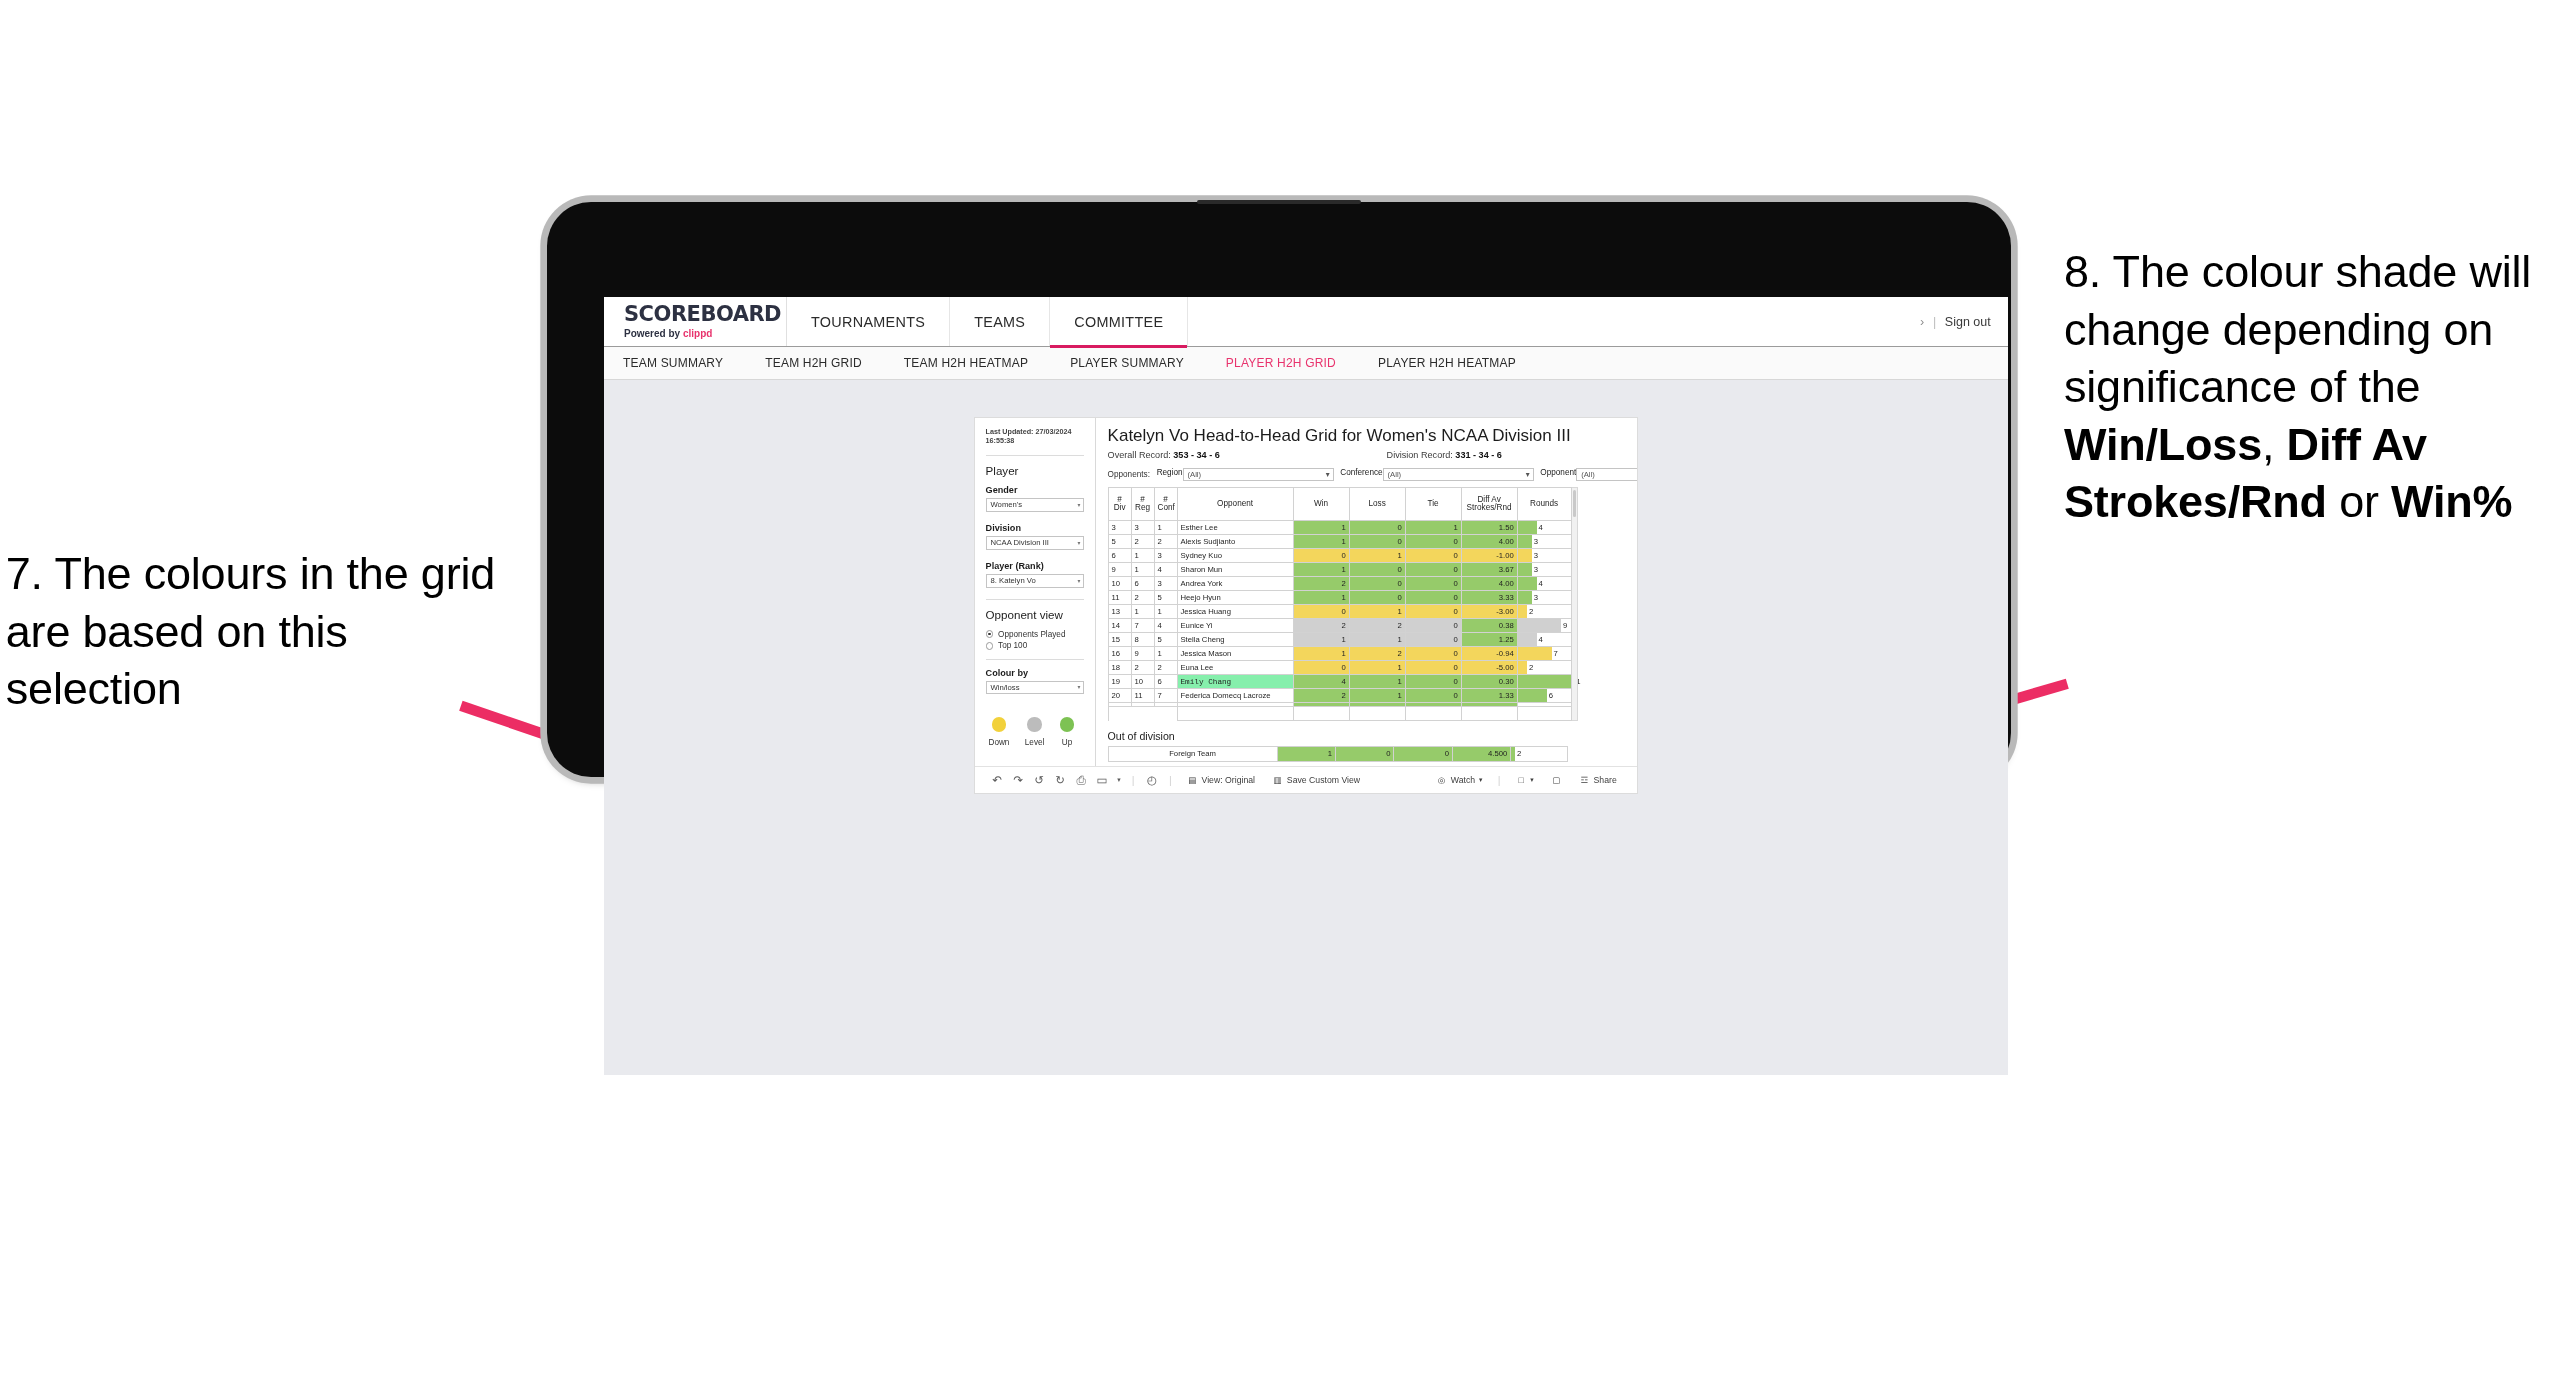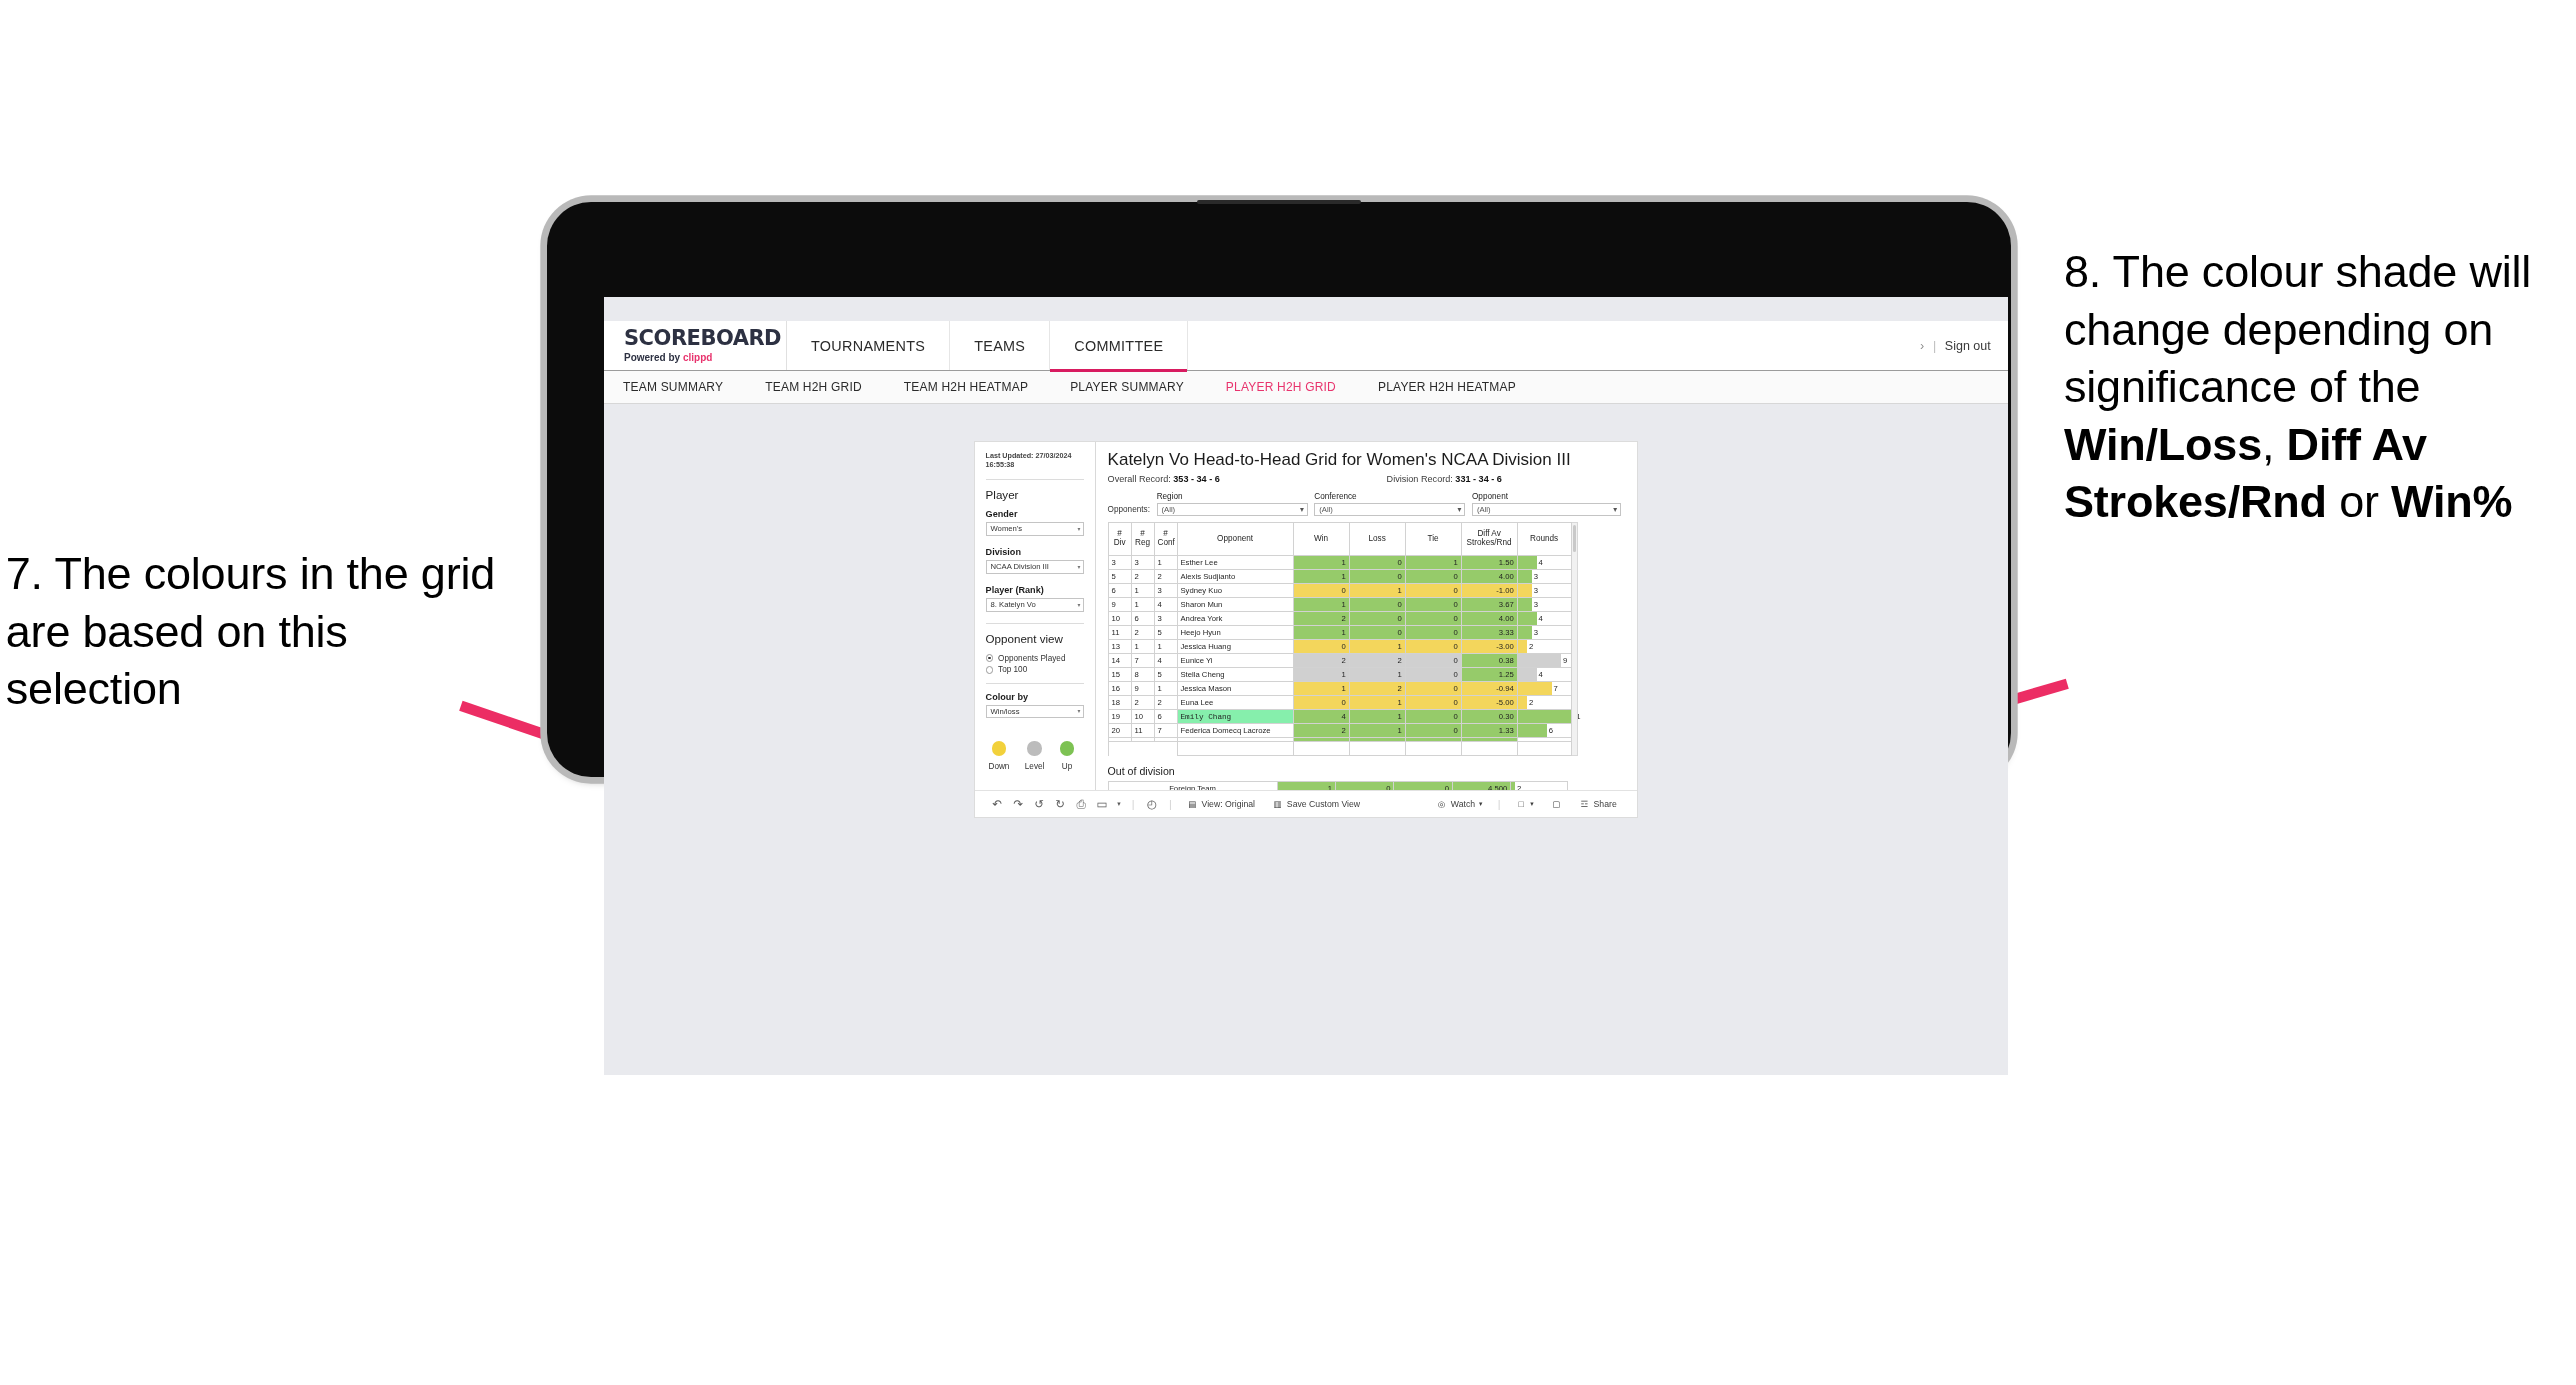--- a/index.html
+++ b/index.html
@@ -46,21 +46,20 @@
     background: #e9eaee;
     overflow: hidden;
   }
 
   
   .app-header {
     height: 50px; background: #ffffff;
     display: flex; align-items: stretch;
     border-bottom: 1.9px solid #9b9b9b;
     position: relative;
-    margin-top: 24px;
   }
   .brand {
     width: 183px; display: flex; flex-direction: column;
     justify-content: center; padding-left: 20px;
     border-right: 1px solid #e0e0e0;
   }
   .brand-title {
     font-family: "DejaVu Sans", sans-serif;
     font-weight: 700; font-size: 21px; letter-spacing: -0.5px;
     color: #2d3142; line-height: 1;
@@ -143,21 +142,21 @@
 
   
   .main { flex: 1; padding: 7.7px 9.6px 0 11.6px; min-width: 0; overflow: hidden; }
   .viz-title { font-size: 17px; color: #1c1c1c; margin-bottom: 4.8px; }
   .records { display: flex; font-size: 9.1px; color: #3b3b3b; margin-bottom: 7.7px; }
   .records .r1 { width: 279px; }
   .records b { color: #111; font-weight: 700; }
 
   .filters { display: flex; align-items: flex-end; gap: 6.7px; margin-bottom: 6.7px; }
   .filters-lab { font-size: 8.2px; color: #333; padding-bottom: 1.9px; }
-  .filter-grp { display: flex; flex-direction: column; }
+  .filter-grp { display: flex; flex-direction: row; }
   .filter-grp .fl { font-size: 8.2px; color: #222; margin-bottom: 1.9px; }
   .filter-sel {
     height: 12.5px; border: 1px solid #c4c4c4; background: #fff;
     display: flex; align-items: center; justify-content: space-between;
     padding: 0 2.9px 0 3.9px; font-size: 7.7px; color: #555; cursor: pointer;
   }
   .w-region { width: 151px; }
   .w-conf { width: 151px; }
   .w-opp { width: 149px; }
 

